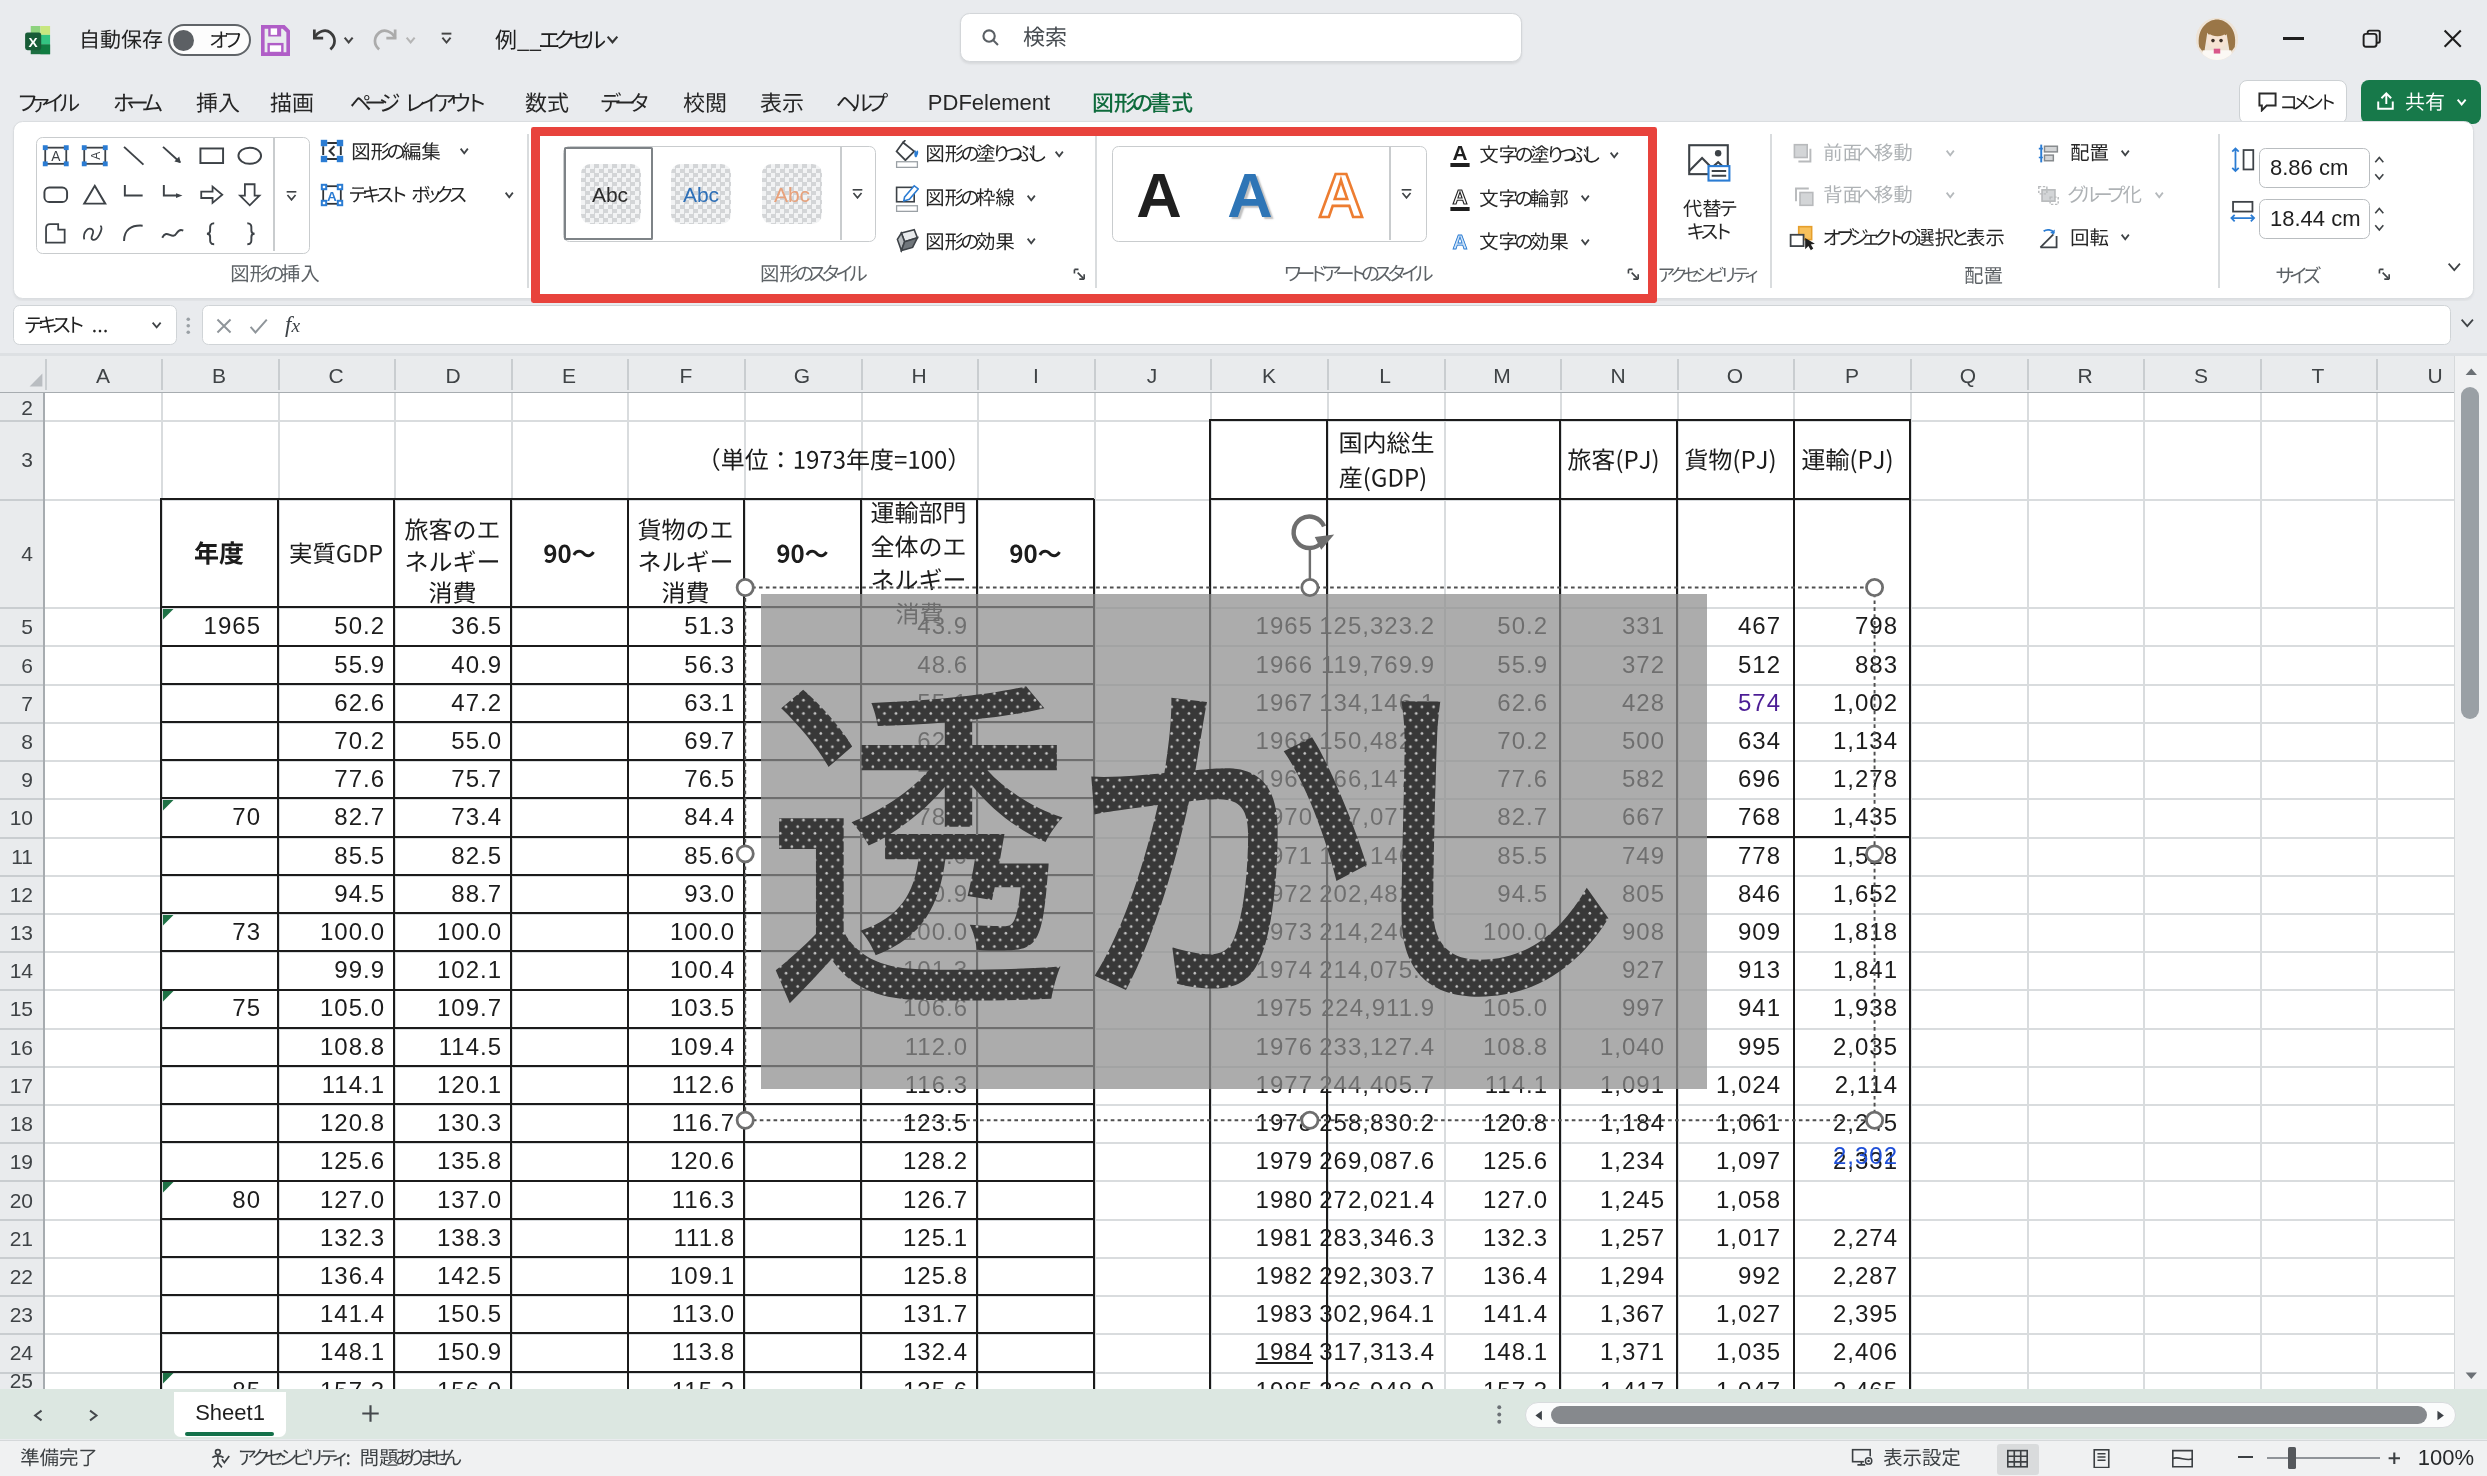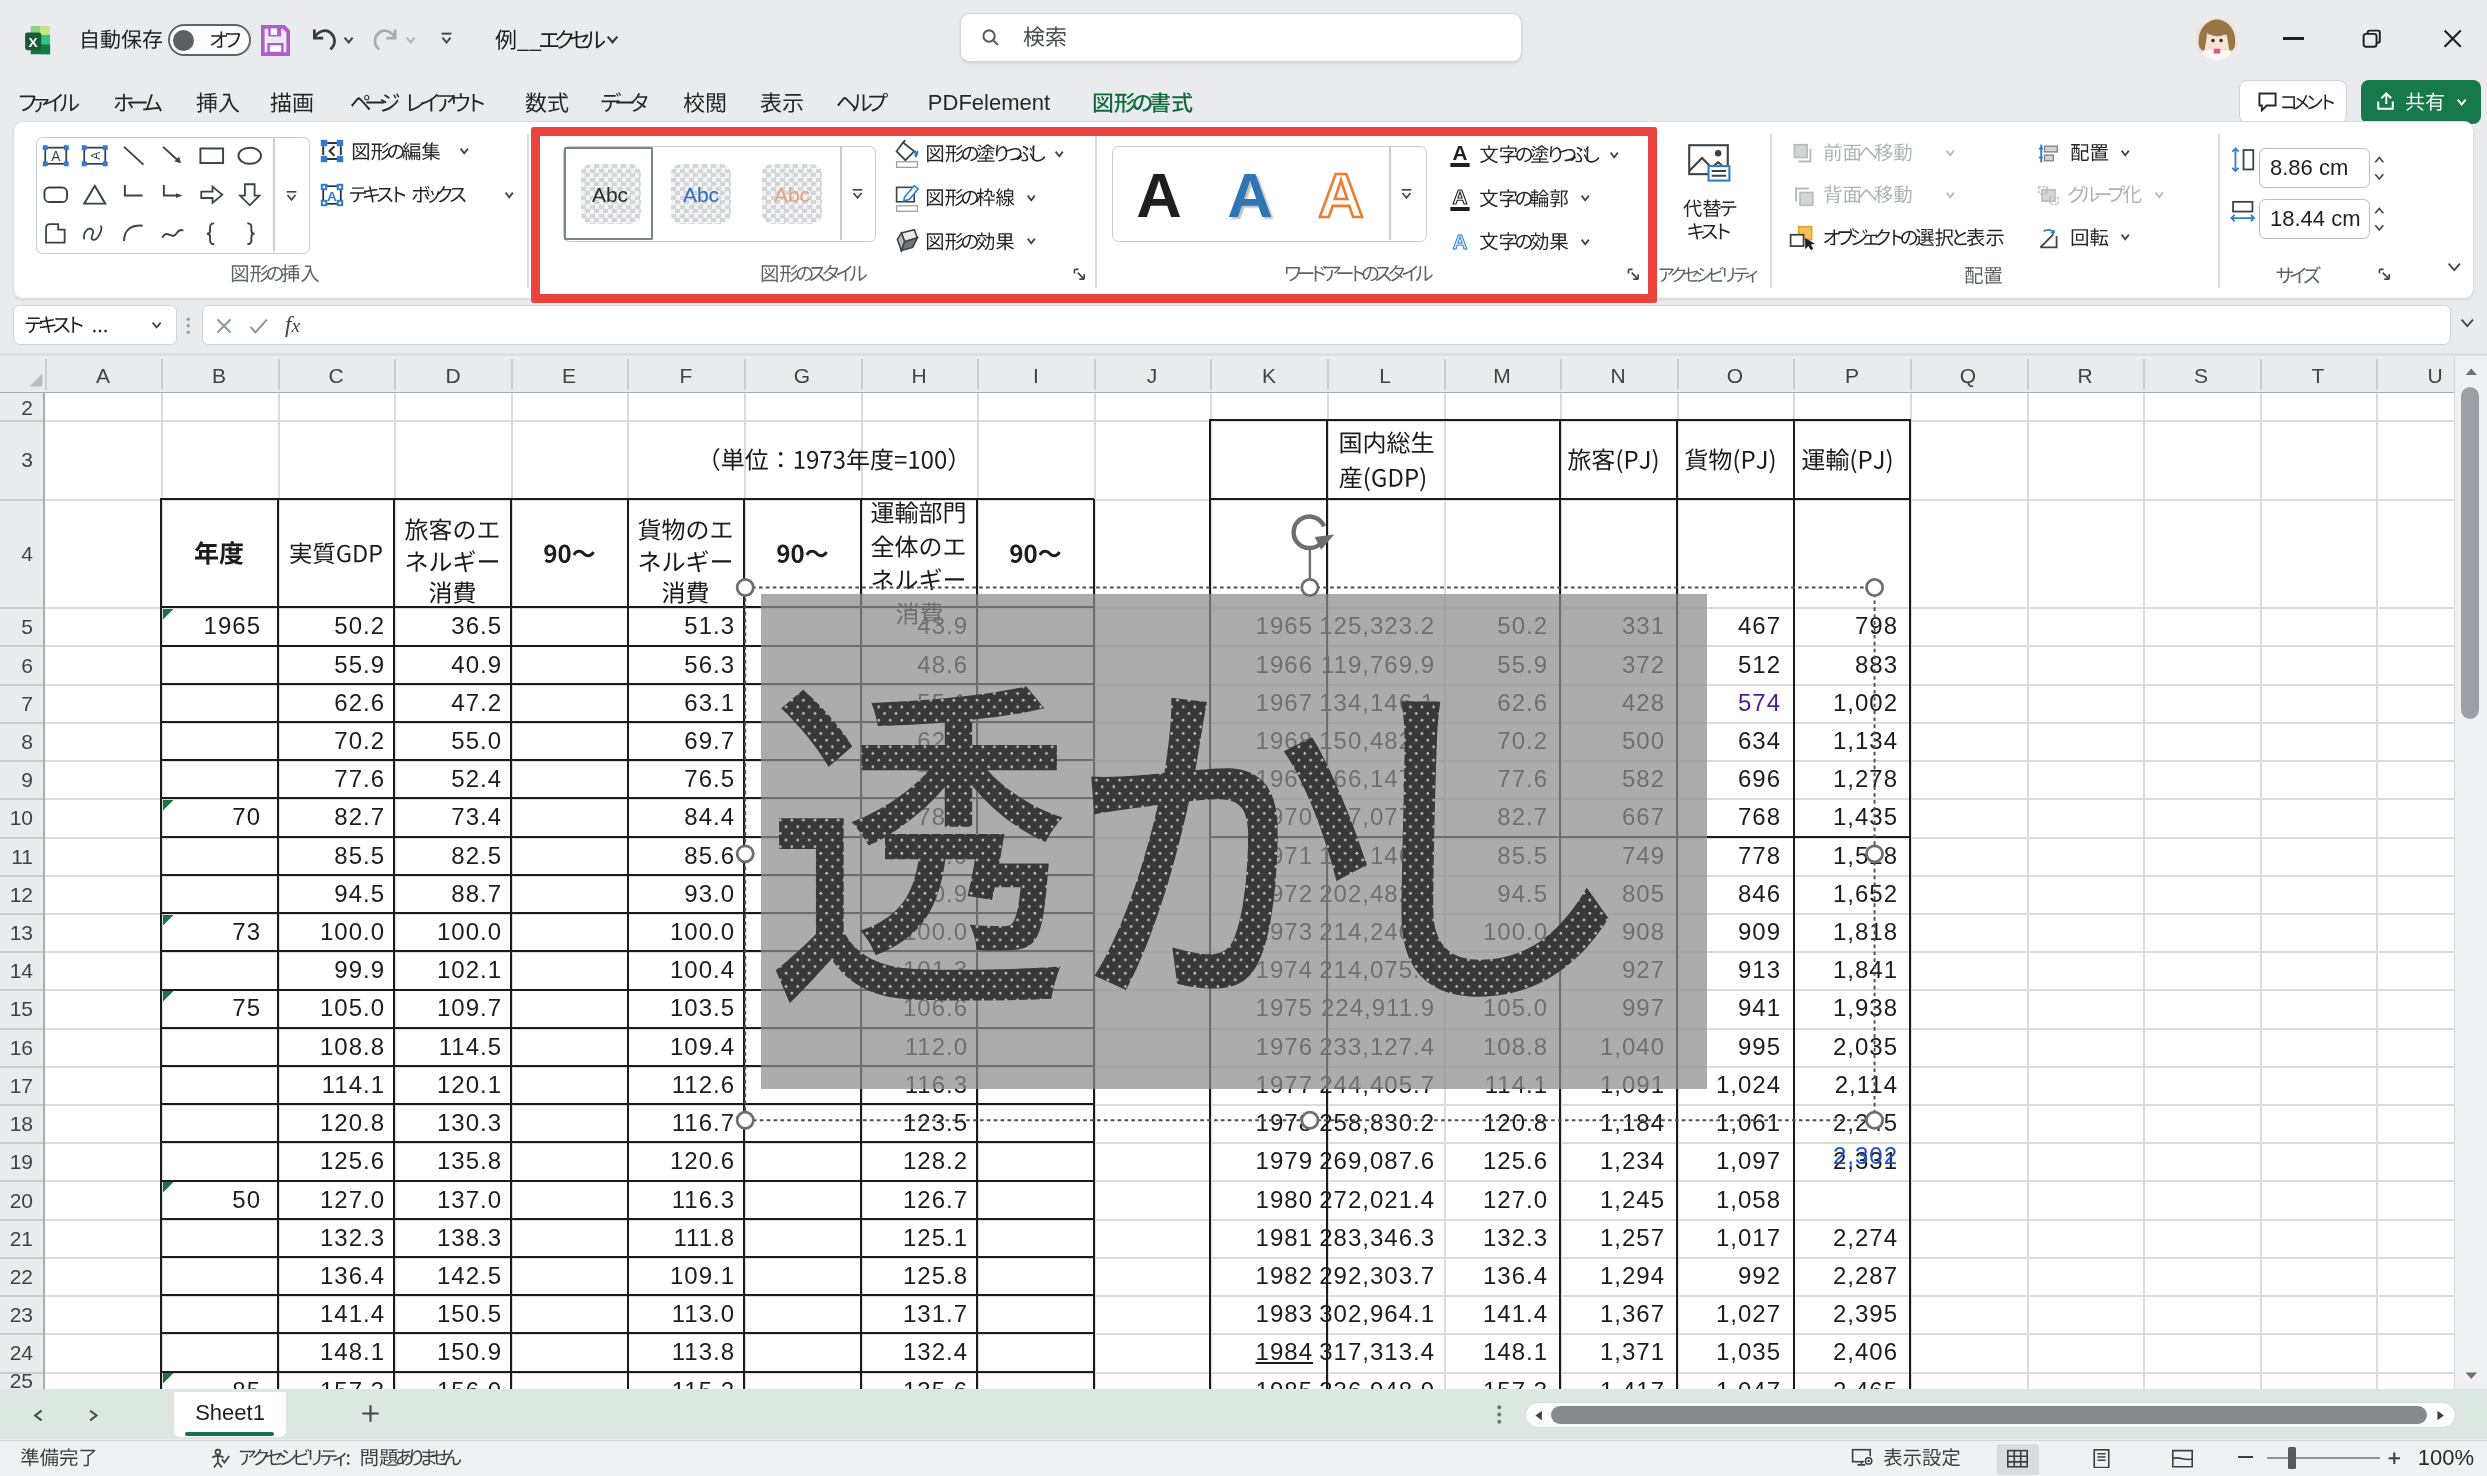--- a/index.html
+++ b/index.html
@@ -1326,21 +1326,21 @@
 <div class="a" style="left:968px;top:665px;font:400 24px 'Liberation Sans',sans-serif;color:#1c1c1c;letter-spacing:1px;white-space:nowrap;transform-origin:0 0;line-height:24px;transform:translateX(-100%);translate:0 -50%;">48.6</div>
 <div class="a" style="left:385px;top:703px;font:400 24px 'Liberation Sans',sans-serif;color:#1c1c1c;letter-spacing:1px;white-space:nowrap;transform-origin:0 0;line-height:24px;transform:translateX(-100%);translate:0 -50%;">62.6</div>
 <div class="a" style="left:502px;top:703px;font:400 24px 'Liberation Sans',sans-serif;color:#1c1c1c;letter-spacing:1px;white-space:nowrap;transform-origin:0 0;line-height:24px;transform:translateX(-100%);translate:0 -50%;">47.2</div>
 <div class="a" style="left:735px;top:703px;font:400 24px 'Liberation Sans',sans-serif;color:#1c1c1c;letter-spacing:1px;white-space:nowrap;transform-origin:0 0;line-height:24px;transform:translateX(-100%);translate:0 -50%;">63.1</div>
 <div class="a" style="left:968px;top:703px;font:400 24px 'Liberation Sans',sans-serif;color:#1c1c1c;letter-spacing:1px;white-space:nowrap;transform-origin:0 0;line-height:24px;transform:translateX(-100%);translate:0 -50%;">55.1</div>
 <div class="a" style="left:385px;top:741px;font:400 24px 'Liberation Sans',sans-serif;color:#1c1c1c;letter-spacing:1px;white-space:nowrap;transform-origin:0 0;line-height:24px;transform:translateX(-100%);translate:0 -50%;">70.2</div>
 <div class="a" style="left:502px;top:741px;font:400 24px 'Liberation Sans',sans-serif;color:#1c1c1c;letter-spacing:1px;white-space:nowrap;transform-origin:0 0;line-height:24px;transform:translateX(-100%);translate:0 -50%;">55.0</div>
 <div class="a" style="left:735px;top:741px;font:400 24px 'Liberation Sans',sans-serif;color:#1c1c1c;letter-spacing:1px;white-space:nowrap;transform-origin:0 0;line-height:24px;transform:translateX(-100%);translate:0 -50%;">69.7</div>
 <div class="a" style="left:968px;top:741px;font:400 24px 'Liberation Sans',sans-serif;color:#1c1c1c;letter-spacing:1px;white-space:nowrap;transform-origin:0 0;line-height:24px;transform:translateX(-100%);translate:0 -50%;">62.4</div>
 <div class="a" style="left:385px;top:779px;font:400 24px 'Liberation Sans',sans-serif;color:#1c1c1c;letter-spacing:1px;white-space:nowrap;transform-origin:0 0;line-height:24px;transform:translateX(-100%);translate:0 -50%;">77.6</div>
-<div class="a" style="left:502px;top:779px;font:400 24px 'Liberation Sans',sans-serif;color:#1c1c1c;letter-spacing:1px;white-space:nowrap;transform-origin:0 0;line-height:24px;transform:translateX(-100%);translate:0 -50%;">52.4</div>
+<div class="a" style="left:502px;top:779px;font:400 24px 'Liberation Sans',sans-serif;color:#1c1c1c;letter-spacing:1px;white-space:nowrap;transform-origin:0 0;line-height:24px;transform:translateX(-100%);translate:0 -50%;">75.7</div>
 <div class="a" style="left:735px;top:779px;font:400 24px 'Liberation Sans',sans-serif;color:#1c1c1c;letter-spacing:1px;white-space:nowrap;transform-origin:0 0;line-height:24px;transform:translateX(-100%);translate:0 -50%;">76.5</div>
 <div class="a" style="left:968px;top:779px;font:400 24px 'Liberation Sans',sans-serif;color:#1c1c1c;letter-spacing:1px;white-space:nowrap;transform-origin:0 0;line-height:24px;transform:translateX(-100%);translate:0 -50%;">70.6</div>
 <div class="a" style="left:261px;top:817px;font:400 24px 'Liberation Sans',sans-serif;color:#1c1c1c;letter-spacing:1px;white-space:nowrap;transform-origin:0 0;line-height:24px;transform:translateX(-100%);translate:0 -50%;">70</div>
 <div class="a" style="left:385px;top:817px;font:400 24px 'Liberation Sans',sans-serif;color:#1c1c1c;letter-spacing:1px;white-space:nowrap;transform-origin:0 0;line-height:24px;transform:translateX(-100%);translate:0 -50%;">82.7</div>
 <div class="a" style="left:502px;top:817px;font:400 24px 'Liberation Sans',sans-serif;color:#1c1c1c;letter-spacing:1px;white-space:nowrap;transform-origin:0 0;line-height:24px;transform:translateX(-100%);translate:0 -50%;">73.4</div>
 <div class="a" style="left:735px;top:817px;font:400 24px 'Liberation Sans',sans-serif;color:#1c1c1c;letter-spacing:1px;white-space:nowrap;transform-origin:0 0;line-height:24px;transform:translateX(-100%);translate:0 -50%;">84.4</div>
 <div class="a" style="left:968px;top:817px;font:400 24px 'Liberation Sans',sans-serif;color:#1c1c1c;letter-spacing:1px;white-space:nowrap;transform-origin:0 0;line-height:24px;transform:translateX(-100%);translate:0 -50%;">78.9</div>
 <div class="a" style="left:385px;top:856px;font:400 24px 'Liberation Sans',sans-serif;color:#1c1c1c;letter-spacing:1px;white-space:nowrap;transform-origin:0 0;line-height:24px;transform:translateX(-100%);translate:0 -50%;">85.5</div>
 <div class="a" style="left:502px;top:856px;font:400 24px 'Liberation Sans',sans-serif;color:#1c1c1c;letter-spacing:1px;white-space:nowrap;transform-origin:0 0;line-height:24px;transform:translateX(-100%);translate:0 -50%;">82.5</div>
 <div class="a" style="left:735px;top:856px;font:400 24px 'Liberation Sans',sans-serif;color:#1c1c1c;letter-spacing:1px;white-space:nowrap;transform-origin:0 0;line-height:24px;transform:translateX(-100%);translate:0 -50%;">85.6</div>
@@ -1372,21 +1372,21 @@
 <div class="a" style="left:735px;top:1085px;font:400 24px 'Liberation Sans',sans-serif;color:#1c1c1c;letter-spacing:1px;white-space:nowrap;transform-origin:0 0;line-height:24px;transform:translateX(-100%);translate:0 -50%;">112.6</div>
 <div class="a" style="left:968px;top:1085px;font:400 24px 'Liberation Sans',sans-serif;color:#1c1c1c;letter-spacing:1px;white-space:nowrap;transform-origin:0 0;line-height:24px;transform:translateX(-100%);translate:0 -50%;">116.3</div>
 <div class="a" style="left:385px;top:1123px;font:400 24px 'Liberation Sans',sans-serif;color:#1c1c1c;letter-spacing:1px;white-space:nowrap;transform-origin:0 0;line-height:24px;transform:translateX(-100%);translate:0 -50%;">120.8</div>
 <div class="a" style="left:502px;top:1123px;font:400 24px 'Liberation Sans',sans-serif;color:#1c1c1c;letter-spacing:1px;white-space:nowrap;transform-origin:0 0;line-height:24px;transform:translateX(-100%);translate:0 -50%;">130.3</div>
 <div class="a" style="left:735px;top:1123px;font:400 24px 'Liberation Sans',sans-serif;color:#1c1c1c;letter-spacing:1px;white-space:nowrap;transform-origin:0 0;line-height:24px;transform:translateX(-100%);translate:0 -50%;">116.7</div>
 <div class="a" style="left:968px;top:1123px;font:400 24px 'Liberation Sans',sans-serif;color:#1c1c1c;letter-spacing:1px;white-space:nowrap;transform-origin:0 0;line-height:24px;transform:translateX(-100%);translate:0 -50%;">123.5</div>
 <div class="a" style="left:385px;top:1161px;font:400 24px 'Liberation Sans',sans-serif;color:#1c1c1c;letter-spacing:1px;white-space:nowrap;transform-origin:0 0;line-height:24px;transform:translateX(-100%);translate:0 -50%;">125.6</div>
 <div class="a" style="left:502px;top:1161px;font:400 24px 'Liberation Sans',sans-serif;color:#1c1c1c;letter-spacing:1px;white-space:nowrap;transform-origin:0 0;line-height:24px;transform:translateX(-100%);translate:0 -50%;">135.8</div>
 <div class="a" style="left:735px;top:1161px;font:400 24px 'Liberation Sans',sans-serif;color:#1c1c1c;letter-spacing:1px;white-space:nowrap;transform-origin:0 0;line-height:24px;transform:translateX(-100%);translate:0 -50%;">120.6</div>
 <div class="a" style="left:968px;top:1161px;font:400 24px 'Liberation Sans',sans-serif;color:#1c1c1c;letter-spacing:1px;white-space:nowrap;transform-origin:0 0;line-height:24px;transform:translateX(-100%);translate:0 -50%;">128.2</div>
-<div class="a" style="left:261px;top:1200px;font:400 24px 'Liberation Sans',sans-serif;color:#1c1c1c;letter-spacing:1px;white-space:nowrap;transform-origin:0 0;line-height:24px;transform:translateX(-100%);translate:0 -50%;">50</div>
+<div class="a" style="left:261px;top:1200px;font:400 24px 'Liberation Sans',sans-serif;color:#1c1c1c;letter-spacing:1px;white-space:nowrap;transform-origin:0 0;line-height:24px;transform:translateX(-100%);translate:0 -50%;">80</div>
 <div class="a" style="left:385px;top:1200px;font:400 24px 'Liberation Sans',sans-serif;color:#1c1c1c;letter-spacing:1px;white-space:nowrap;transform-origin:0 0;line-height:24px;transform:translateX(-100%);translate:0 -50%;">127.0</div>
 <div class="a" style="left:502px;top:1200px;font:400 24px 'Liberation Sans',sans-serif;color:#1c1c1c;letter-spacing:1px;white-space:nowrap;transform-origin:0 0;line-height:24px;transform:translateX(-100%);translate:0 -50%;">137.0</div>
 <div class="a" style="left:735px;top:1200px;font:400 24px 'Liberation Sans',sans-serif;color:#1c1c1c;letter-spacing:1px;white-space:nowrap;transform-origin:0 0;line-height:24px;transform:translateX(-100%);translate:0 -50%;">116.3</div>
 <div class="a" style="left:968px;top:1200px;font:400 24px 'Liberation Sans',sans-serif;color:#1c1c1c;letter-spacing:1px;white-space:nowrap;transform-origin:0 0;line-height:24px;transform:translateX(-100%);translate:0 -50%;">126.7</div>
 <div class="a" style="left:385px;top:1238px;font:400 24px 'Liberation Sans',sans-serif;color:#1c1c1c;letter-spacing:1px;white-space:nowrap;transform-origin:0 0;line-height:24px;transform:translateX(-100%);translate:0 -50%;">132.3</div>
 <div class="a" style="left:502px;top:1238px;font:400 24px 'Liberation Sans',sans-serif;color:#1c1c1c;letter-spacing:1px;white-space:nowrap;transform-origin:0 0;line-height:24px;transform:translateX(-100%);translate:0 -50%;">138.3</div>
 <div class="a" style="left:735px;top:1238px;font:400 24px 'Liberation Sans',sans-serif;color:#1c1c1c;letter-spacing:1px;white-space:nowrap;transform-origin:0 0;line-height:24px;transform:translateX(-100%);translate:0 -50%;">111.8</div>
 <div class="a" style="left:968px;top:1238px;font:400 24px 'Liberation Sans',sans-serif;color:#1c1c1c;letter-spacing:1px;white-space:nowrap;transform-origin:0 0;line-height:24px;transform:translateX(-100%);translate:0 -50%;">125.1</div>
 <div class="a" style="left:385px;top:1276px;font:400 24px 'Liberation Sans',sans-serif;color:#1c1c1c;letter-spacing:1px;white-space:nowrap;transform-origin:0 0;line-height:24px;transform:translateX(-100%);translate:0 -50%;">136.4</div>
 <div class="a" style="left:502px;top:1276px;font:400 24px 'Liberation Sans',sans-serif;color:#1c1c1c;letter-spacing:1px;white-space:nowrap;transform-origin:0 0;line-height:24px;transform:translateX(-100%);translate:0 -50%;">142.5</div>

